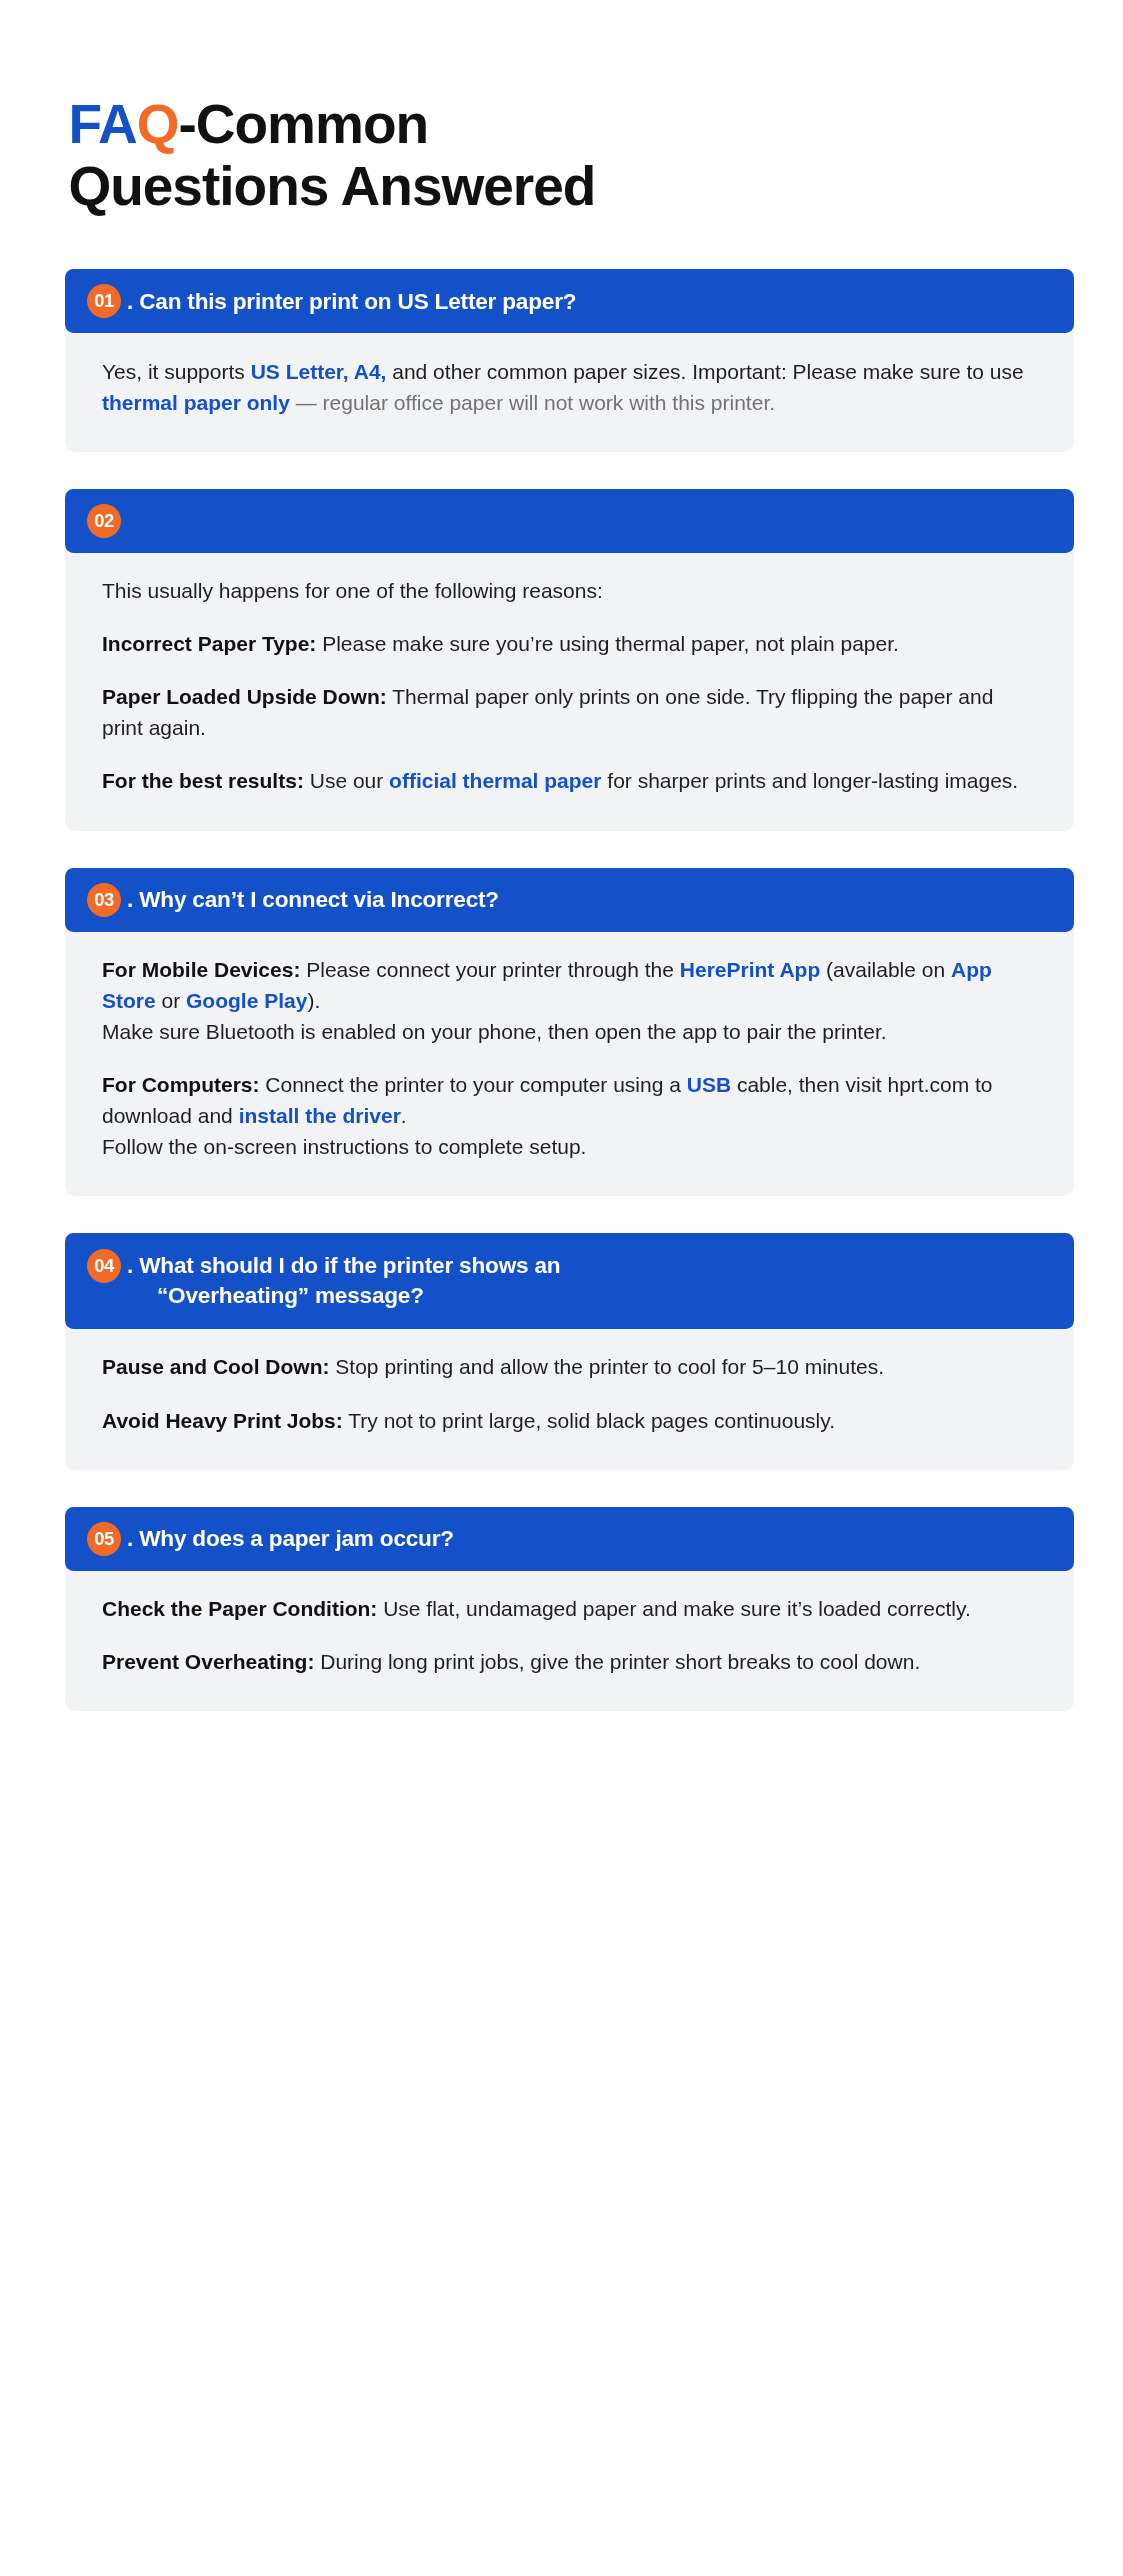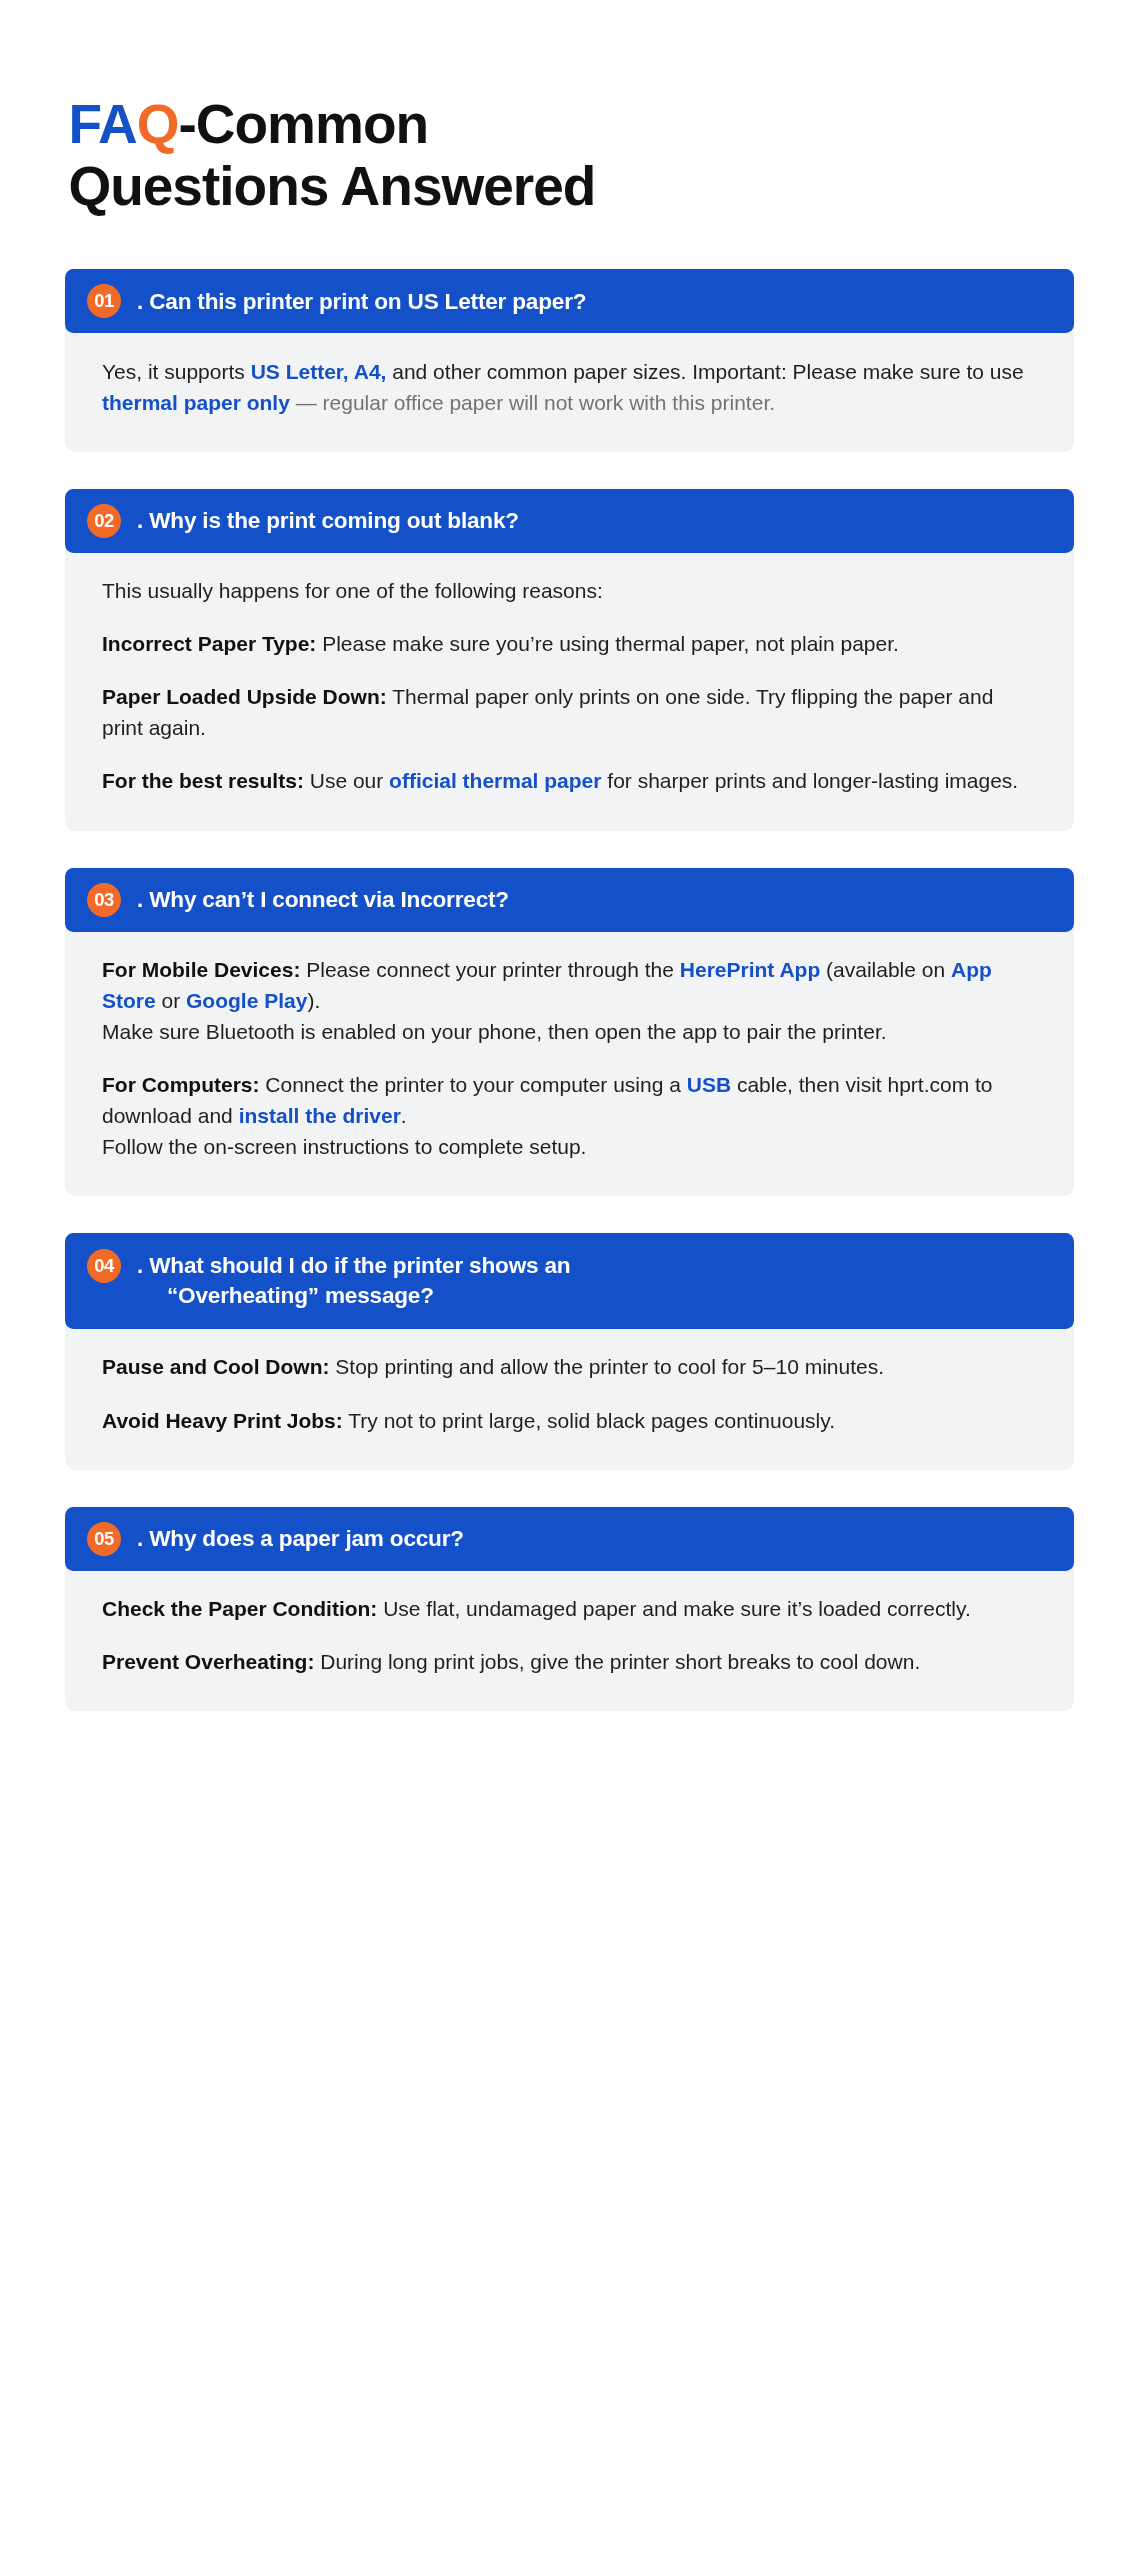--- a/index.html
+++ b/index.html
@@ -60,21 +60,21 @@
     width: 34px;
     height: 34px;
     border-radius: 50%;
     background: #f26a28;
     color: #ffffff;
     font-size: 18.4px;
     font-weight: 800;
     display: flex;
     align-items: center;
     justify-content: center;
-    margin-right: 16px;
+    margin-right: 6px;
     margin-top: 0.8px;
     letter-spacing: -0.4px;
   }
   .faq-q-text {
     color: #ffffff;
     font-size: 22.6px;
     font-weight: 700;
     line-height: 1.32;
     padding-top: 3.4px;
     letter-spacing: -0.2px;
@@ -125,21 +125,20 @@
       <span class="faq-q-text">. Can this printer print on US Letter paper?</span>
     </div>
     <div class="faq-body">
       <p>Yes, it supports <b class="lk">US Letter, A4,</b> and other common paper sizes. Important: Please make sure to use <b class="lk">thermal paper only</b> <span class="muted-dash">— regular office paper will not work with this printer.</span></p>
     </div>
   </div>
 
   <div class="faq-item">
     <div class="faq-head">
       <span class="num-badge">02</span>
-      <span class="faq-q-text">. Why is the print coming out blank?</span>
     </div>
     <div class="faq-body">
       <p>This usually happens for one of the following reasons:</p>
       <p><b>Incorrect Paper Type:</b> Please make sure you’re using thermal paper, not plain paper.</p>
       <p><b>Paper Loaded Upside Down:</b> Thermal paper only prints on one side. Try flipping the paper and print again.</p>
       <p><b>For the best results:</b> Use our <b class="lk">official thermal paper</b> for sharper prints and longer-lasting images.</p>
     </div>
   </div>
 
   <div class="faq-item">

